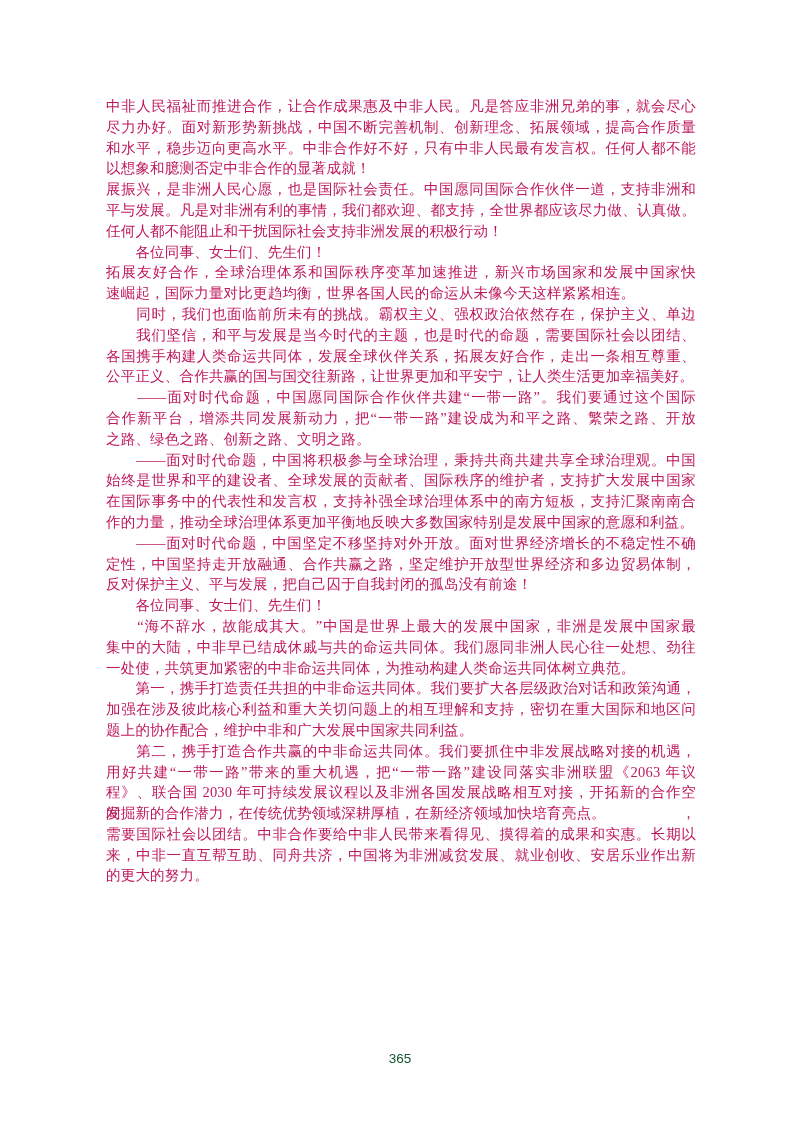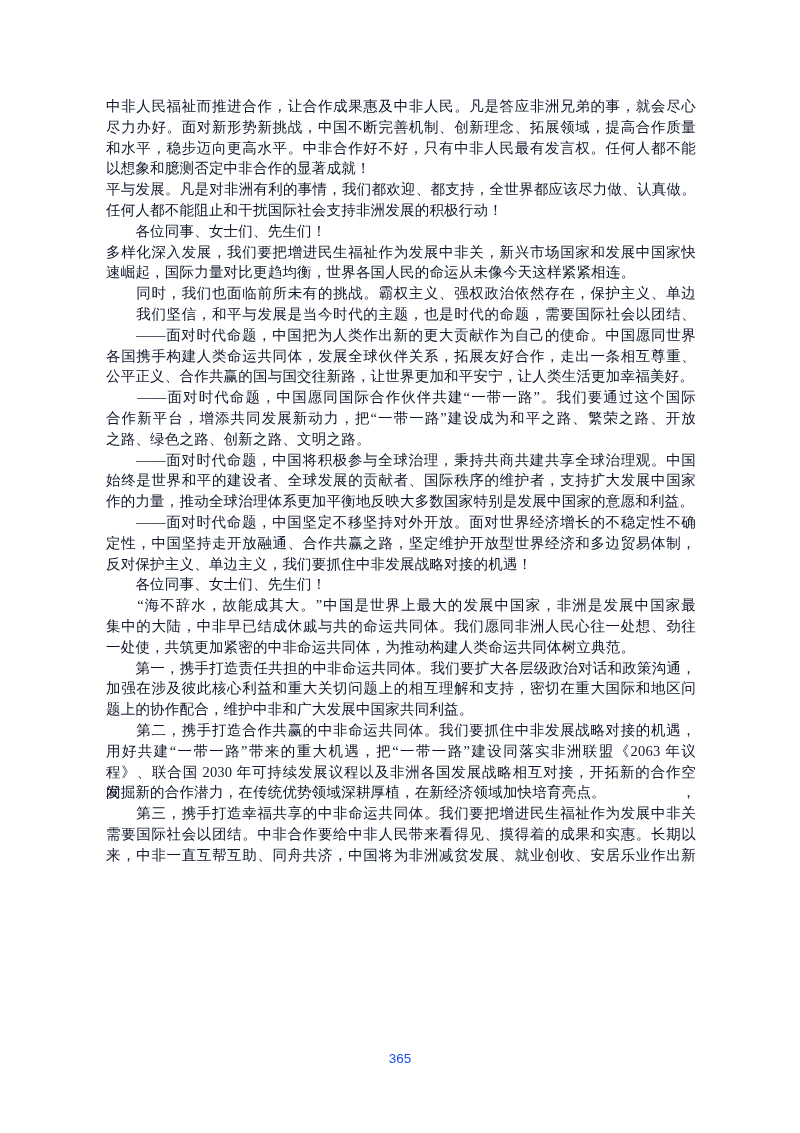--- a/index.html
+++ b/index.html
@@ -13,21 +13,21 @@
     height: 1133px;
     background: #ffffff;
     overflow: hidden;
     font-family: "Liberation Serif", "DejaVu Serif", serif;
   }
   .text-block {
     position: absolute;
     left: 106px;
     top: 96px;
     width: 590px;
-    color: #0f172a;
+    color: #be185d;
   }
   .line {
     font-size: 14.5px;
     line-height: 20.8px;
     height: 20.8px;
     white-space: pre;
     text-align: justify;
     text-align-last: justify;
     letter-spacing: 0.2px;
     white-space: normal;
@@ -38,60 +38,61 @@
     text-align-last: left;
   }
   .page-number {
     position: absolute;
     top: 1051px;
     left: 0;
     width: 100%;
     text-align: center;
     font-family: "Liberation Sans", "DejaVu Sans", sans-serif;
     font-size: 13.5px;
-    color: #1d4ed8;
+    color: #14532d;
   }
 </style>
 </head>
 <body>
 
 <div class="page">
   <div class="text-block">
       <div class="line">中非人民福祉而推进合作，让合作成果惠及中非人民。凡是答应非洲兄弟的事，就会尽心</div>
       <div class="line">尽力办好。面对新形势新挑战，中国不断完善机制、创新理念、拓展领域，提高合作质量</div>
       <div class="line">和水平，稳步迈向更高水平。中非合作好不好，只有中非人民最有发言权。任何人都不能</div>
       <div class="line end">以想象和臆测否定中非合作的显著成就！</div>
+      <div class="line">展振兴，是非洲人民心愿，也是国际社会责任。中国愿同国际合作伙伴一道，支持非洲和</div>
       <div class="line">平与发展。凡是对非洲有利的事情，我们都欢迎、都支持，全世界都应该尽力做、认真做。</div>
       <div class="line end">任何人都不能阻止和干扰国际社会支持非洲发展的积极行动！</div>
       <div class="line end">　　各位同事、女士们、先生们！</div>
-      <div class="line">多样化深入发展，我们要把增进民生福祉作为发展中非关，新兴市场国家和发展中国家快</div>
+      <div class="line">拓展友好合作，全球治理体系和国际秩序变革加速推进，新兴市场国家和发展中国家快</div>
       <div class="line end">速崛起，国际力量对比更趋均衡，世界各国人民的命运从未像今天这样紧紧相连。</div>
       <div class="line">　　同时，我们也面临前所未有的挑战。霸权主义、强权政治依然存在，保护主义、单边</div>
       <div class="line">　　我们坚信，和平与发展是当今时代的主题，也是时代的命题，需要国际社会以团结、</div>
-      <div class="line">　　——面对时代命题，中国把为人类作出新的更大贡献作为自己的使命。中国愿同世界</div>
       <div class="line">各国携手构建人类命运共同体，发展全球伙伴关系，拓展友好合作，走出一条相互尊重、</div>
       <div class="line end">公平正义、合作共赢的国与国交往新路，让世界更加和平安宁，让人类生活更加幸福美好。</div>
       <div class="line">　　——面对时代命题，中国愿同国际合作伙伴共建“一带一路”。我们要通过这个国际</div>
       <div class="line">合作新平台，增添共同发展新动力，把“一带一路”建设成为和平之路、繁荣之路、开放</div>
       <div class="line end">之路、绿色之路、创新之路、文明之路。</div>
       <div class="line">　　——面对时代命题，中国将积极参与全球治理，秉持共商共建共享全球治理观。中国</div>
       <div class="line">始终是世界和平的建设者、全球发展的贡献者、国际秩序的维护者，支持扩大发展中国家</div>
+      <div class="line">在国际事务中的代表性和发言权，支持补强全球治理体系中的南方短板，支持汇聚南南合</div>
       <div class="line end">作的力量，推动全球治理体系更加平衡地反映大多数国家特别是发展中国家的意愿和利益。</div>
       <div class="line">　　——面对时代命题，中国坚定不移坚持对外开放。面对世界经济增长的不稳定性不确</div>
       <div class="line">定性，中国坚持走开放融通、合作共赢之路，坚定维护开放型世界经济和多边贸易体制，</div>
-      <div class="line end">反对保护主义、单边主义，我们要抓住中非发展战略对接的机遇！</div>
+      <div class="line end">反对保护主义、平与发展，把自己囚于自我封闭的孤岛没有前途！</div>
       <div class="line end">　　各位同事、女士们、先生们！</div>
       <div class="line">　　“海不辞水，故能成其大。”中国是世界上最大的发展中国家，非洲是发展中国家最</div>
       <div class="line">集中的大陆，中非早已结成休戚与共的命运共同体。我们愿同非洲人民心往一处想、劲往</div>
       <div class="line end">一处使，共筑更加紧密的中非命运共同体，为推动构建人类命运共同体树立典范。</div>
       <div class="line">　　第一，携手打造责任共担的中非命运共同体。我们要扩大各层级政治对话和政策沟通，</div>
       <div class="line">加强在涉及彼此核心利益和重大关切问题上的相互理解和支持，密切在重大国际和地区问</div>
       <div class="line end">题上的协作配合，维护中非和广大发展中国家共同利益。</div>
       <div class="line">　　第二，携手打造合作共赢的中非命运共同体。我们要抓住中非发展战略对接的机遇，</div>
       <div class="line">用好共建“一带一路”带来的重大机遇，把“一带一路”建设同落实非洲联盟《2063 年议</div>
       <div class="line">程》、联合国 2030 年可持续发展议程以及非洲各国发展战略相互对接，开拓新的合作空间，</div>
       <div class="line end">发掘新的合作潜力，在传统优势领域深耕厚植，在新经济领域加快培育亮点。</div>
-      <div class="line">　　第三，携手打造幸福共享的中非命运共同体。我们要把增进民生福祉作为发展中非关</div>
       <div class="line">需要国际社会以团结。中非合作要给中非人民带来看得见、摸得着的成果和实惠。长期以</div>
       <div class="line">来，中非一直互帮互助、同舟共济，中国将为非洲减贫发展、就业创收、安居乐业作出新</div>
+      <div class="line end">的更大的努力。</div>
     </div>
   <div class="page-number">365</div>
 </div>
 
 </body></html>

